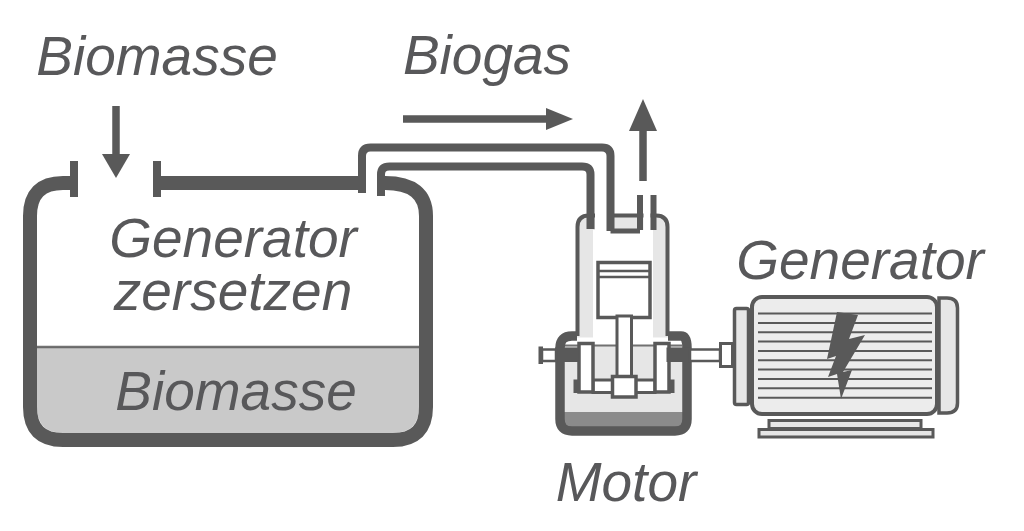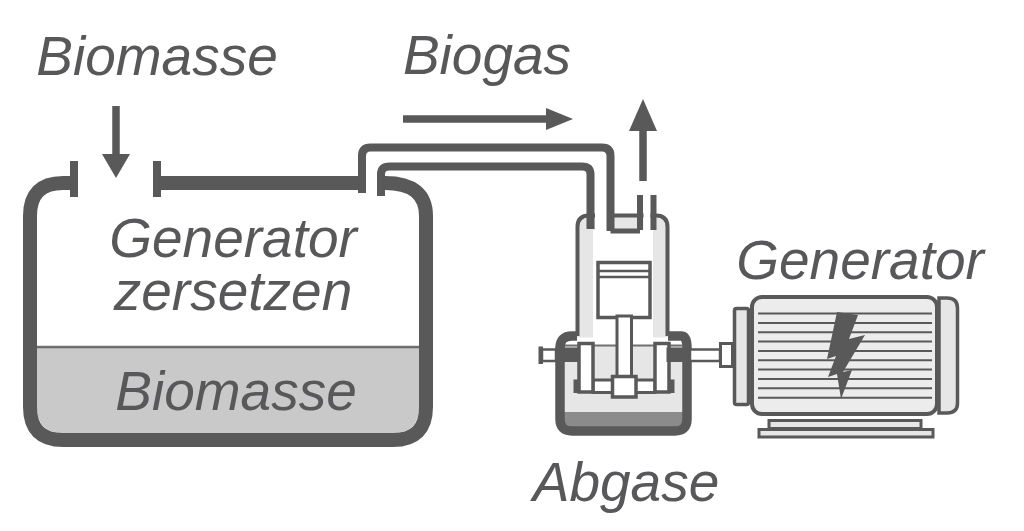--- a/index.html
+++ b/index.html
@@ -107,17 +107,17 @@
     </g>
     <g>
       <path class="ln w75" d="M643 181 V130"></path>
       <polygon class="fill-line" points="629,131 657,131 643,99"></polygon>
     </g>
   </svg>
 
   <div class="lbl" style="left:157px; top:29px;">Biomasse</div>
   <div class="lbl" style="left:487px; top:28px;">Biogas</div>
   <div class="lbl" style="left:860px; top:233px;">Generator</div>
-  <div class="lbl" style="left:626px; top:455px;">Abgase</div>
+  <div class="lbl" style="left:626px; top:455px;">Motor</div>
   <div class="lbl" style="left:233px; top:211px;">Generator</div>
   <div class="lbl" style="left:233px; top:264px;">zersetzen</div>
   <div class="lbl" style="left:236px; top:364px;">Biomasse</div>
 </div>
 
 </body></html>

